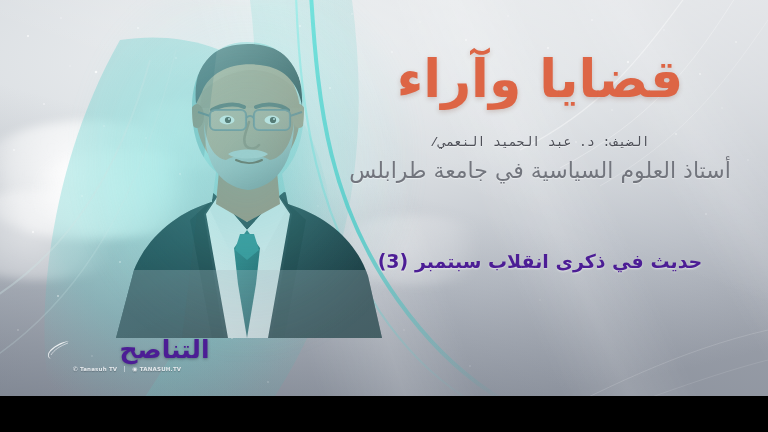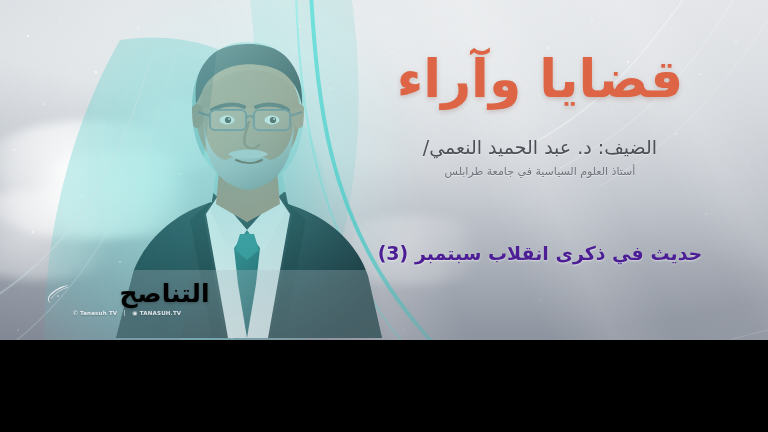--- a/index.html
+++ b/index.html
@@ -8,21 +8,21 @@
     padding: 0;
     background: #000;
   }
   body {
     font-family: "DejaVu Sans", "Liberation Sans", sans-serif;
   }
 
   .stage {
     position: relative;
     width: 768px;
-    height: 340px;
+    height: 396px;
     overflow: hidden;
     background: #9aa0a8;
   }
 
   
   .bg-base {
     position: absolute;
     inset: 0;
     background:
       radial-gradient(120% 90% at 30% 15%, #eceff1 0%, #d8dce0 38%, #b9bec6 70%, #9ba0aa 100%);
@@ -102,29 +102,30 @@
     font-size: 52px;
     font-weight: 700;
     line-height: 1.05;
     letter-spacing: 0px;
     color: #dd6545;
     text-shadow: 0 2px 5px rgba(120,60,40,0.22);
     margin: 0 0 26px 0;
     white-space: nowrap;
   }
   .guest-line {
-    font-size: 19px;
+    font-size: 13px;
     font-weight: 400;
     color: #4d4f57;
     line-height: 1.5;
     margin: 0;
     text-shadow: 0 1px 1px rgba(255,255,255,0.45);
+    font-family: Liberation Mono, monospace;
   }
   .guest-role {
-    font-size: 11px;
+    font-size: 22px;
     font-weight: 400;
     color: #72757d;
     line-height: 1.55;
     margin: 2px 0 0 0;
     text-shadow: 0 1px 1px rgba(255,255,255,0.45);
   }
   .episode-topic {
     margin: 60px 0 0 0;
     font-size: 19px;
     font-weight: 700;
@@ -144,21 +145,21 @@
   }
   .logo-row {
     display: flex;
     align-items: center;
     justify-content: center;
     gap: 2px;
   }
   .logo-word {
     font-size: 25px;
     font-weight: 700;
-    color: #000000;
+    color: #4c1d95;
     letter-spacing: -1px;
     text-shadow: 0 1px 3px rgba(40,50,60,0.45);
     line-height: 1;
     margin-left: 47px;
   }
   .logo-swoosh {
     width: 26px;
     height: 22px;
     flex: 0 0 auto;
   }

